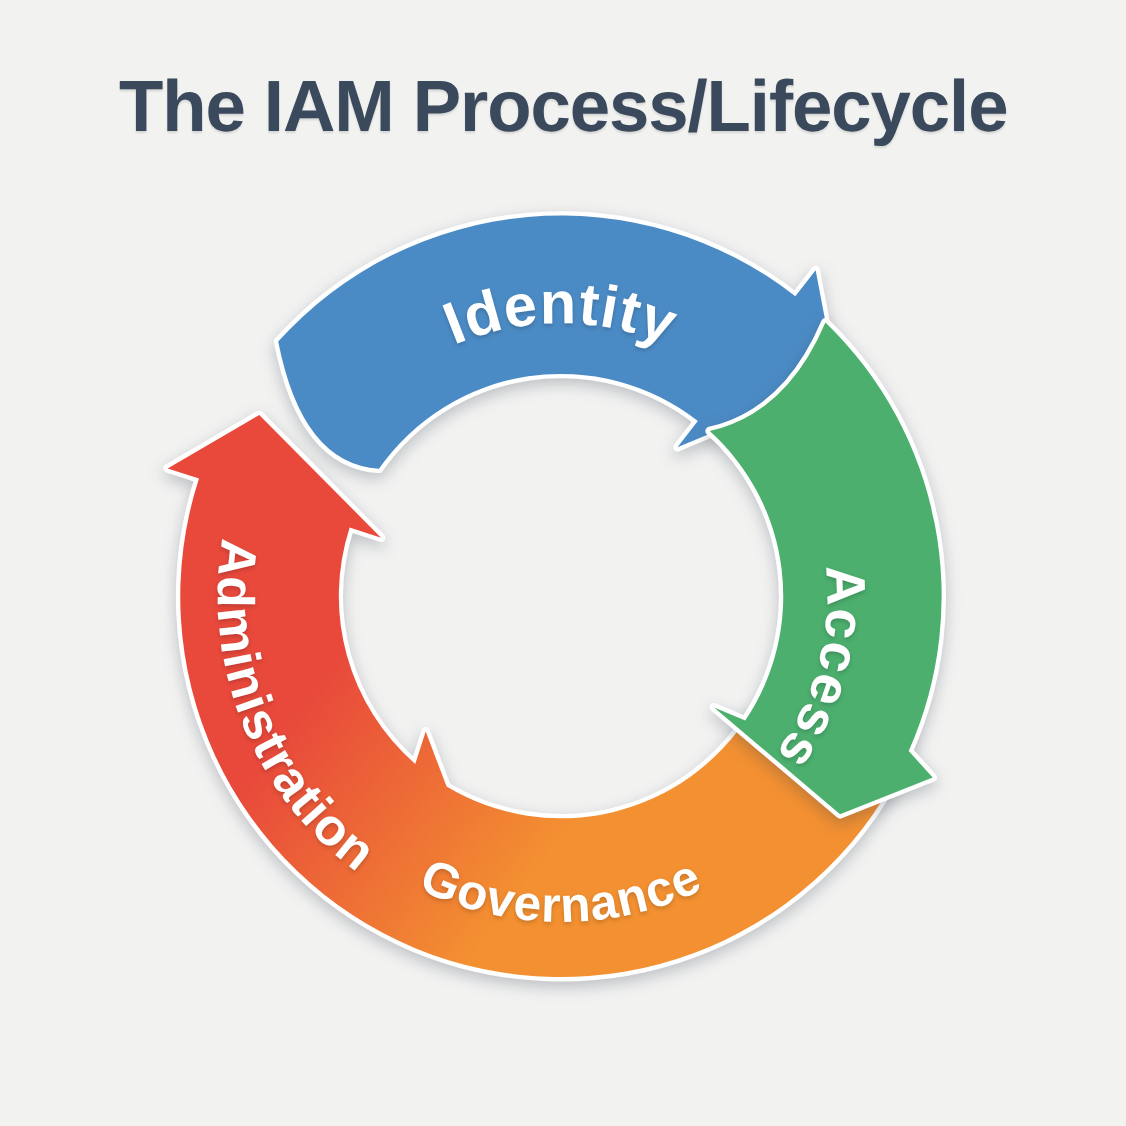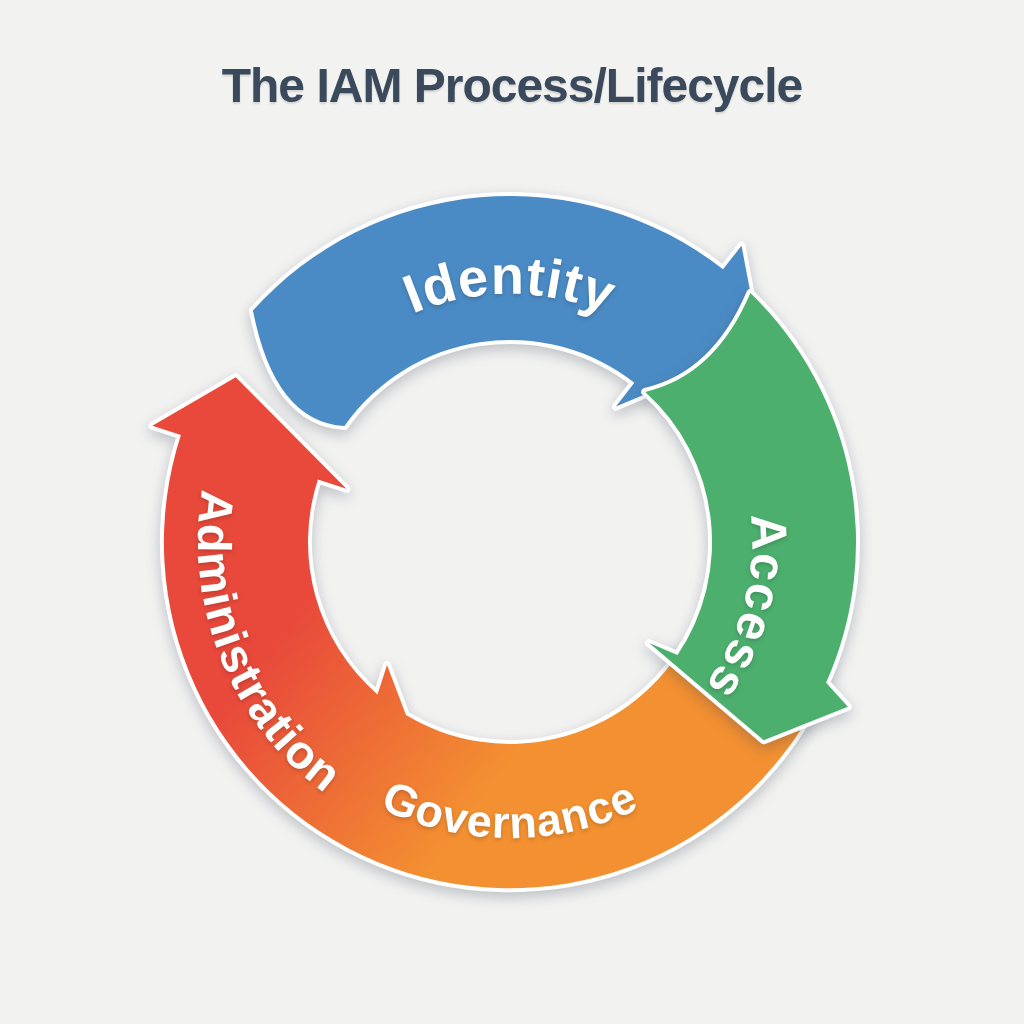--- a/index.html
+++ b/index.html
@@ -10,21 +10,21 @@
     font-family: "Liberation Sans", sans-serif;
   }
   #stage {
     position: absolute; inset: 0;
   }
   h1#title {
     position: absolute;
     top: 58px; left: 0; width: 1024px;
     margin: 0;
     text-align: center;
-    font-size: 48px;
+    font-size: 66px;
     font-weight: 700;
     letter-spacing: -1px;
     text-shadow: 0 2px 2px rgba(0,0,0,0.12);
   }
   svg#diagram {
     position: absolute; top: 0; left: 0;
   }
   .band {
     stroke: #ffffff;
     stroke-width: 8;

